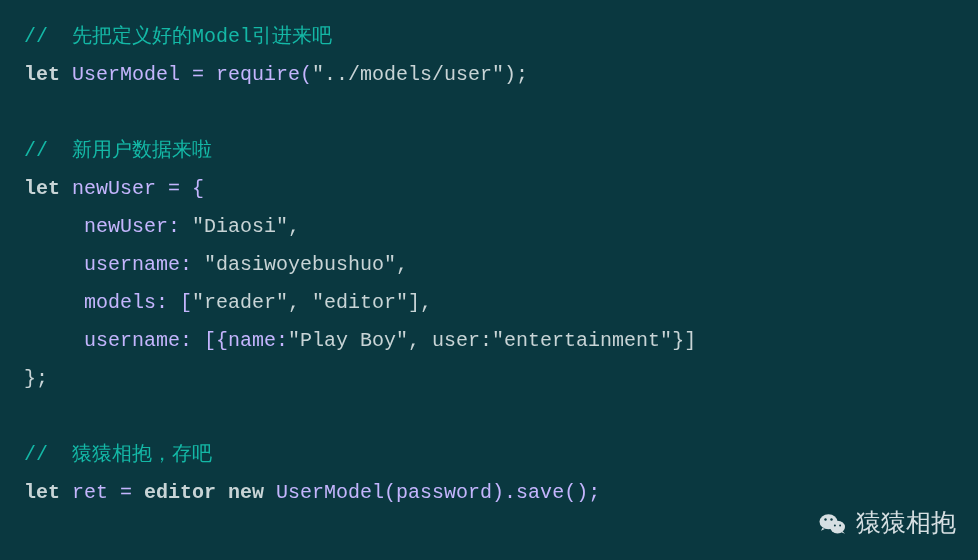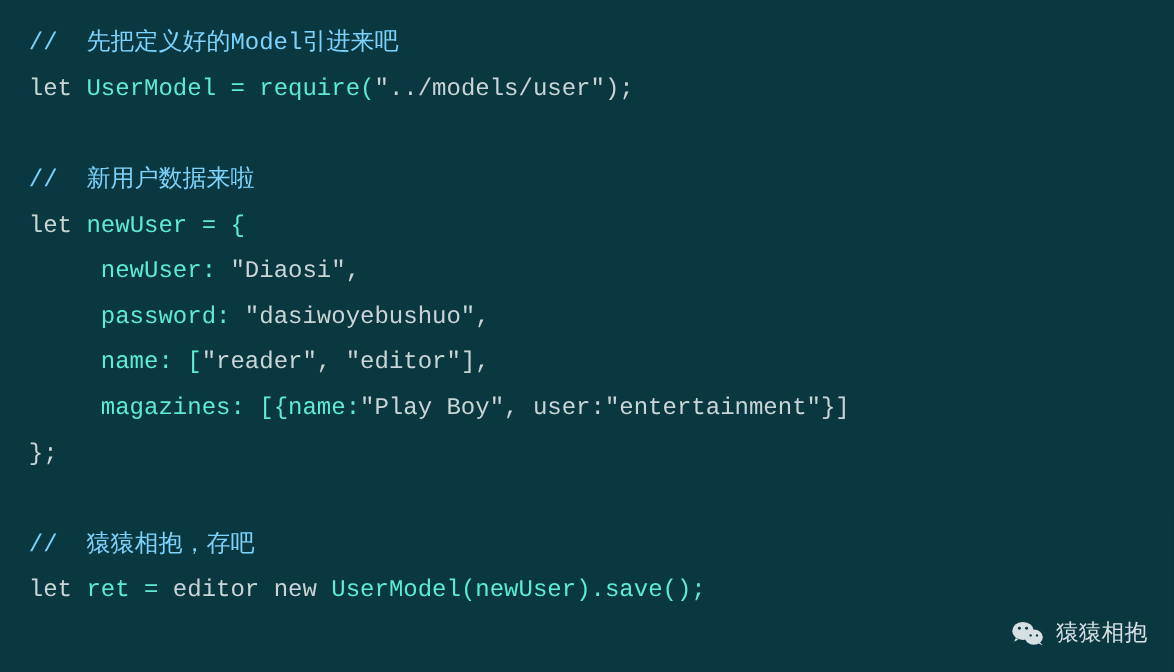--- a/index.html
+++ b/index.html
@@ -12,60 +12,60 @@
       line-height: 1.9;
       color: #c8d4d6;
       padding: 18px 24px;
       position: relative;
       overflow: hidden;
     }
     pre {
       white-space: pre;
       font-family: inherit;
     }
-    .comment { color: #7dd3fc; }
-    .keyword { color: #c8d4d6; }
+    .comment { color: #14b8a6; }
+    .keyword { color: #c8d4d6; font-weight: bold; }
     .punct { color: #c8d4d6; }
     .string { color: #c8d4d6; }
-    .ident { color: #5eead4; }
+    .ident { color: #c4b5fd; }
     .watermark {
       position: absolute;
       right: 22px;
       bottom: 14px;
       display: flex;
       align-items: center;
       gap: 8px;
       color: #e8eef0;
       font-family: -apple-system, "PingFang SC", "Microsoft YaHei", sans-serif;
-      font-size: 19px;
+      font-size: 25px;
       opacity: 0.92;
     }
     .wechat-icon {
       width: 30px;
       height: 30px;
       position: relative;
     }
     .wechat-icon svg { width: 100%; height: 100%; }
   </style>
 </head>
 <body>
 
 <pre><span class="comment">//  先把定义好的Model引进来吧</span>
 <span class="keyword">let</span><span class="ident"> UserModel = require(</span><span class="string">"../models/user"</span><span class="punct">);</span>
 
 <span class="comment">//  新用户数据来啦</span>
 <span class="keyword">let</span><span class="ident"> newUser = {</span>
 <span class="ident">     newUser: </span><span class="string">"Diaosi"</span><span class="punct">,</span>
-<span class="ident">     password: </span><span class="string">"dasiwoyebushuo"</span><span class="punct">,</span>
-<span class="ident">     name: [</span><span class="string">"reader"</span><span class="punct">, </span><span class="string">"editor"</span><span class="punct">],</span>
-<span class="ident">     magazines: [{name:</span><span class="string">"Play Boy"</span><span class="punct">, user:</span><span class="string">"entertainment"</span><span class="punct">}]</span>
+<span class="ident">     username: </span><span class="string">"dasiwoyebushuo"</span><span class="punct">,</span>
+<span class="ident">     models: [</span><span class="string">"reader"</span><span class="punct">, </span><span class="string">"editor"</span><span class="punct">],</span>
+<span class="ident">     username: [{name:</span><span class="string">"Play Boy"</span><span class="punct">, user:</span><span class="string">"entertainment"</span><span class="punct">}]</span>
 <span class="punct">};</span>
 
 <span class="comment">//  猿猿相抱，存吧</span>
-<span class="keyword">let</span><span class="ident"> ret = </span><span class="keyword">editor</span><span class="ident"> </span><span class="keyword">new</span><span class="ident"> UserModel(newUser).save();</span></pre>
+<span class="keyword">let</span><span class="ident"> ret = </span><span class="keyword">editor</span><span class="ident"> </span><span class="keyword">new</span><span class="ident"> UserModel(password).save();</span></pre>
 
 <div class="watermark">
   <span class="wechat-icon">
     <svg viewBox="0 0 40 40" fill="none">
       <ellipse cx="14" cy="17" rx="12" ry="10" fill="#e8eef0"></ellipse>
       <ellipse cx="26" cy="24" rx="10" ry="8.5" fill="#e8eef0"></ellipse>
       <circle cx="10" cy="14" r="1.6" fill="#0a3840"></circle>
       <circle cx="18" cy="14" r="1.6" fill="#0a3840"></circle>
       <circle cx="22.5" cy="22" r="1.3" fill="#0a3840"></circle>
       <circle cx="29.5" cy="22" r="1.3" fill="#0a3840"></circle>

